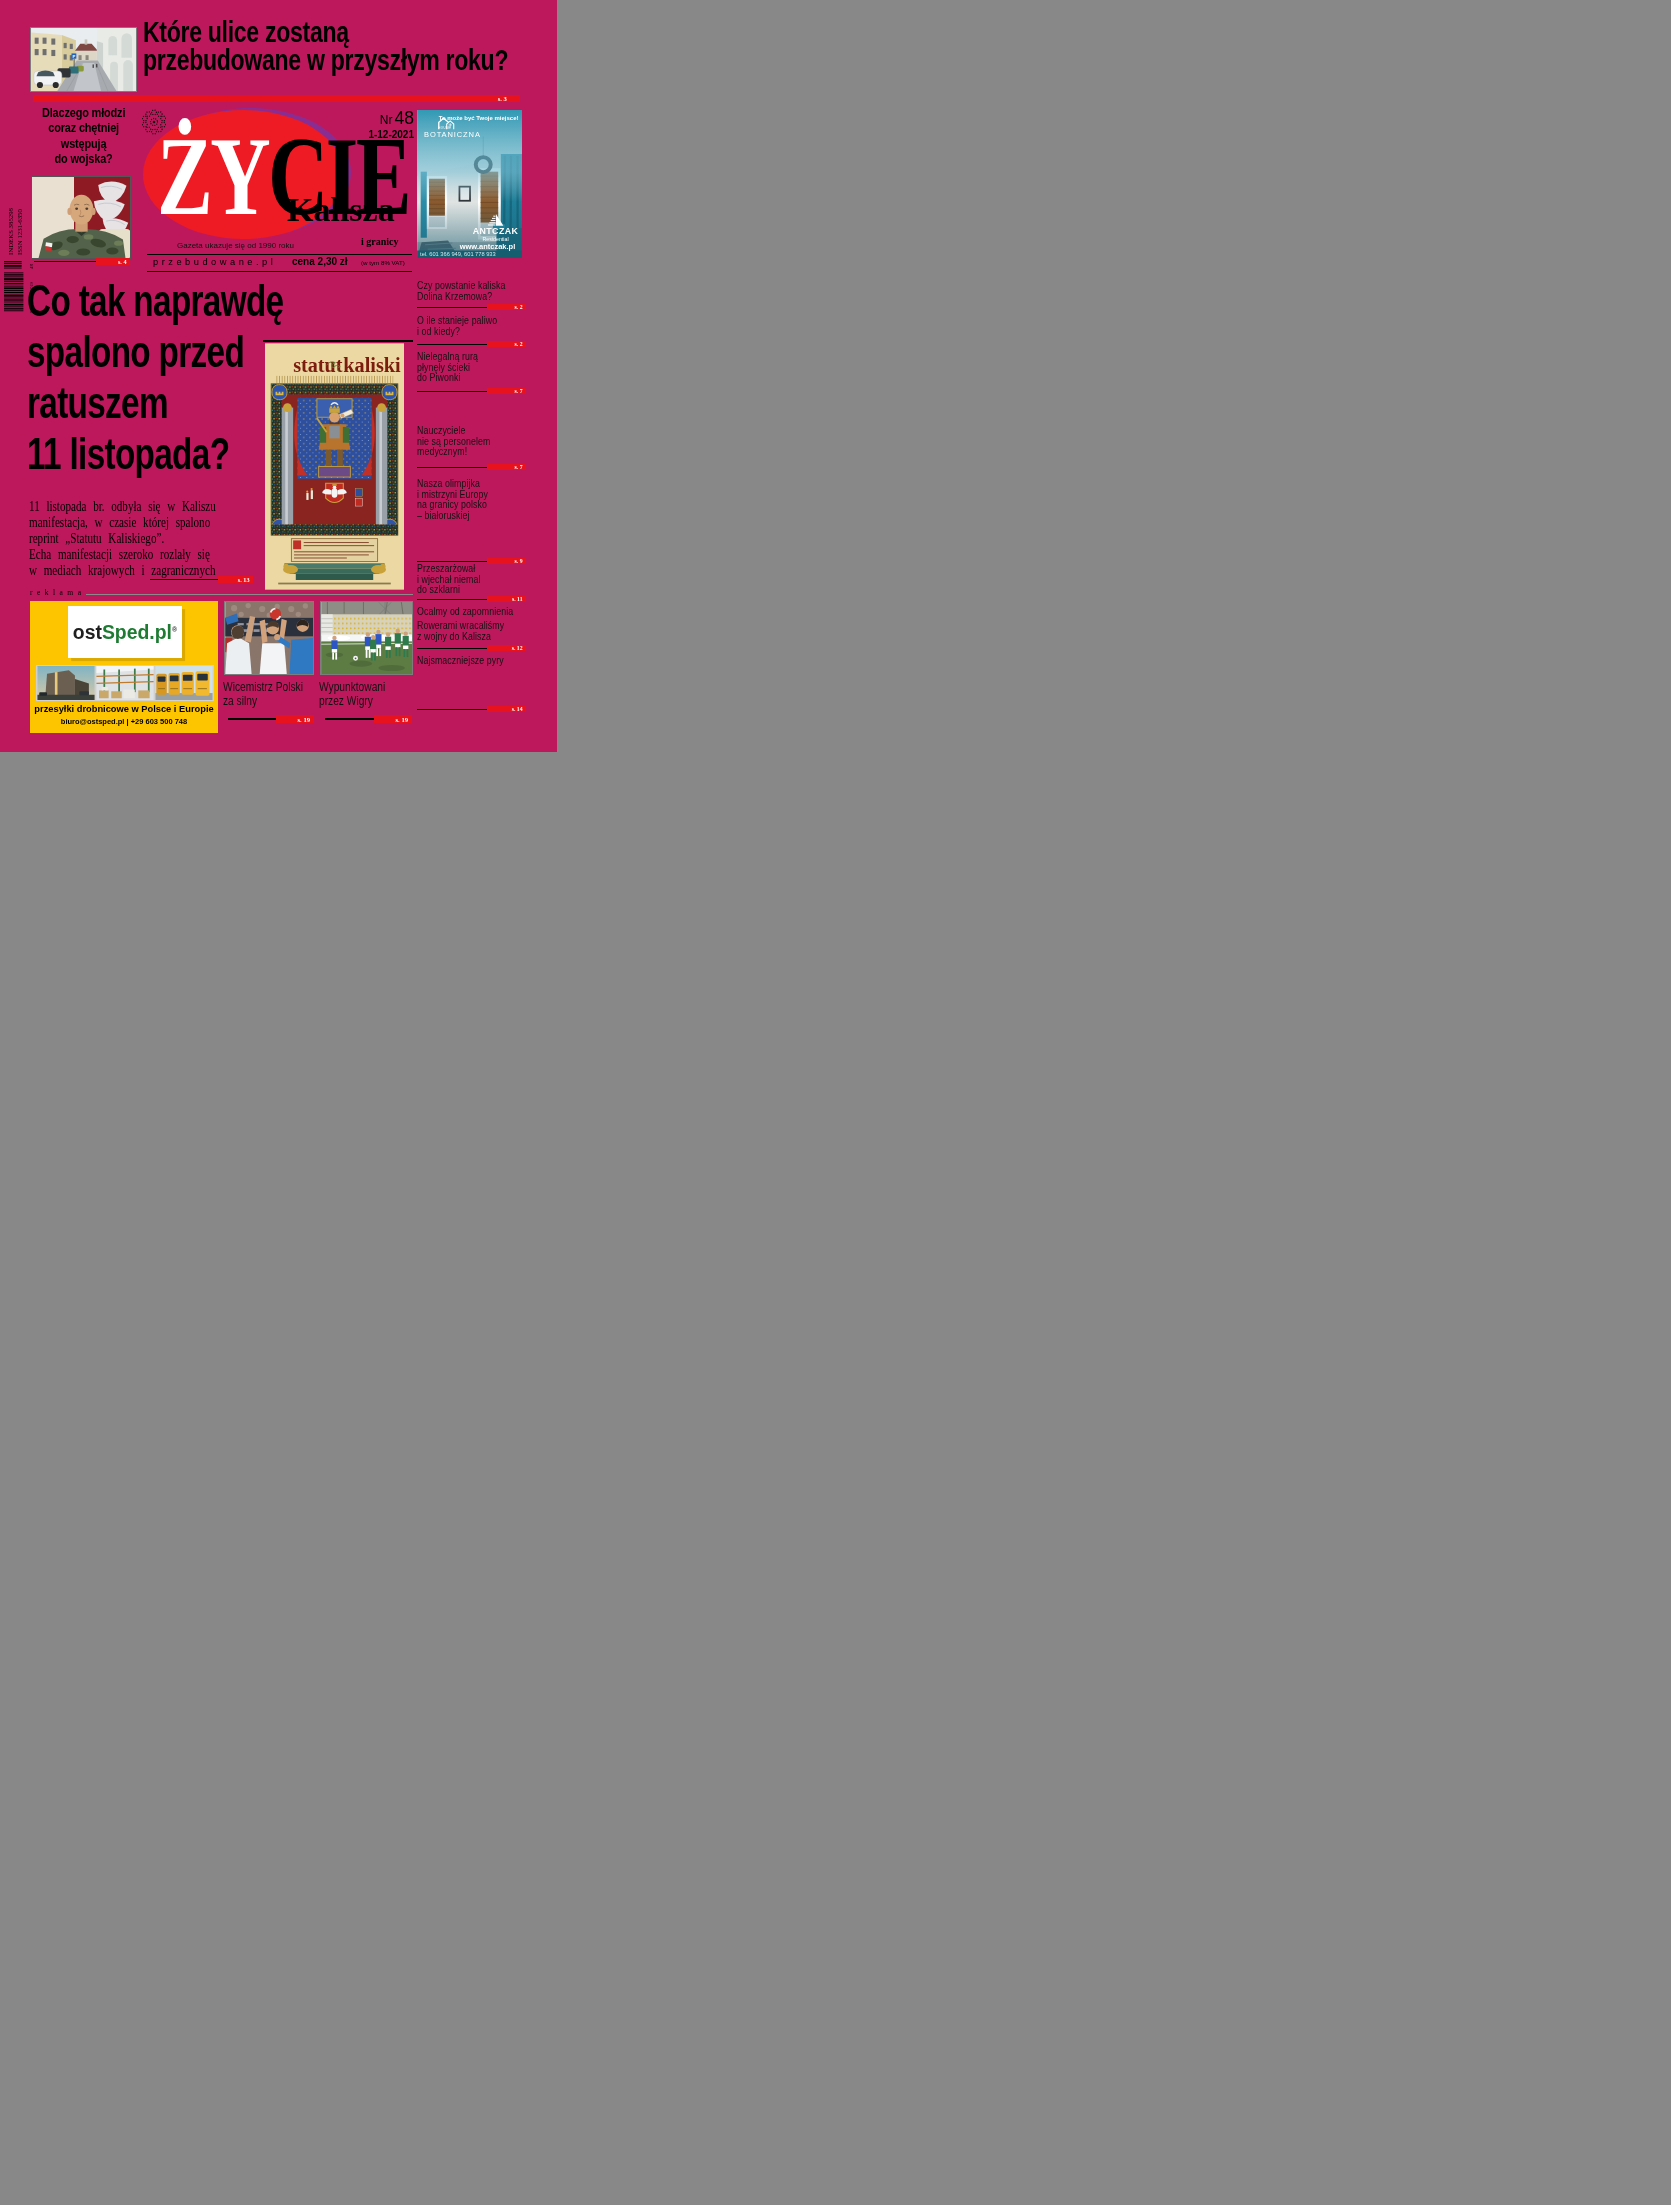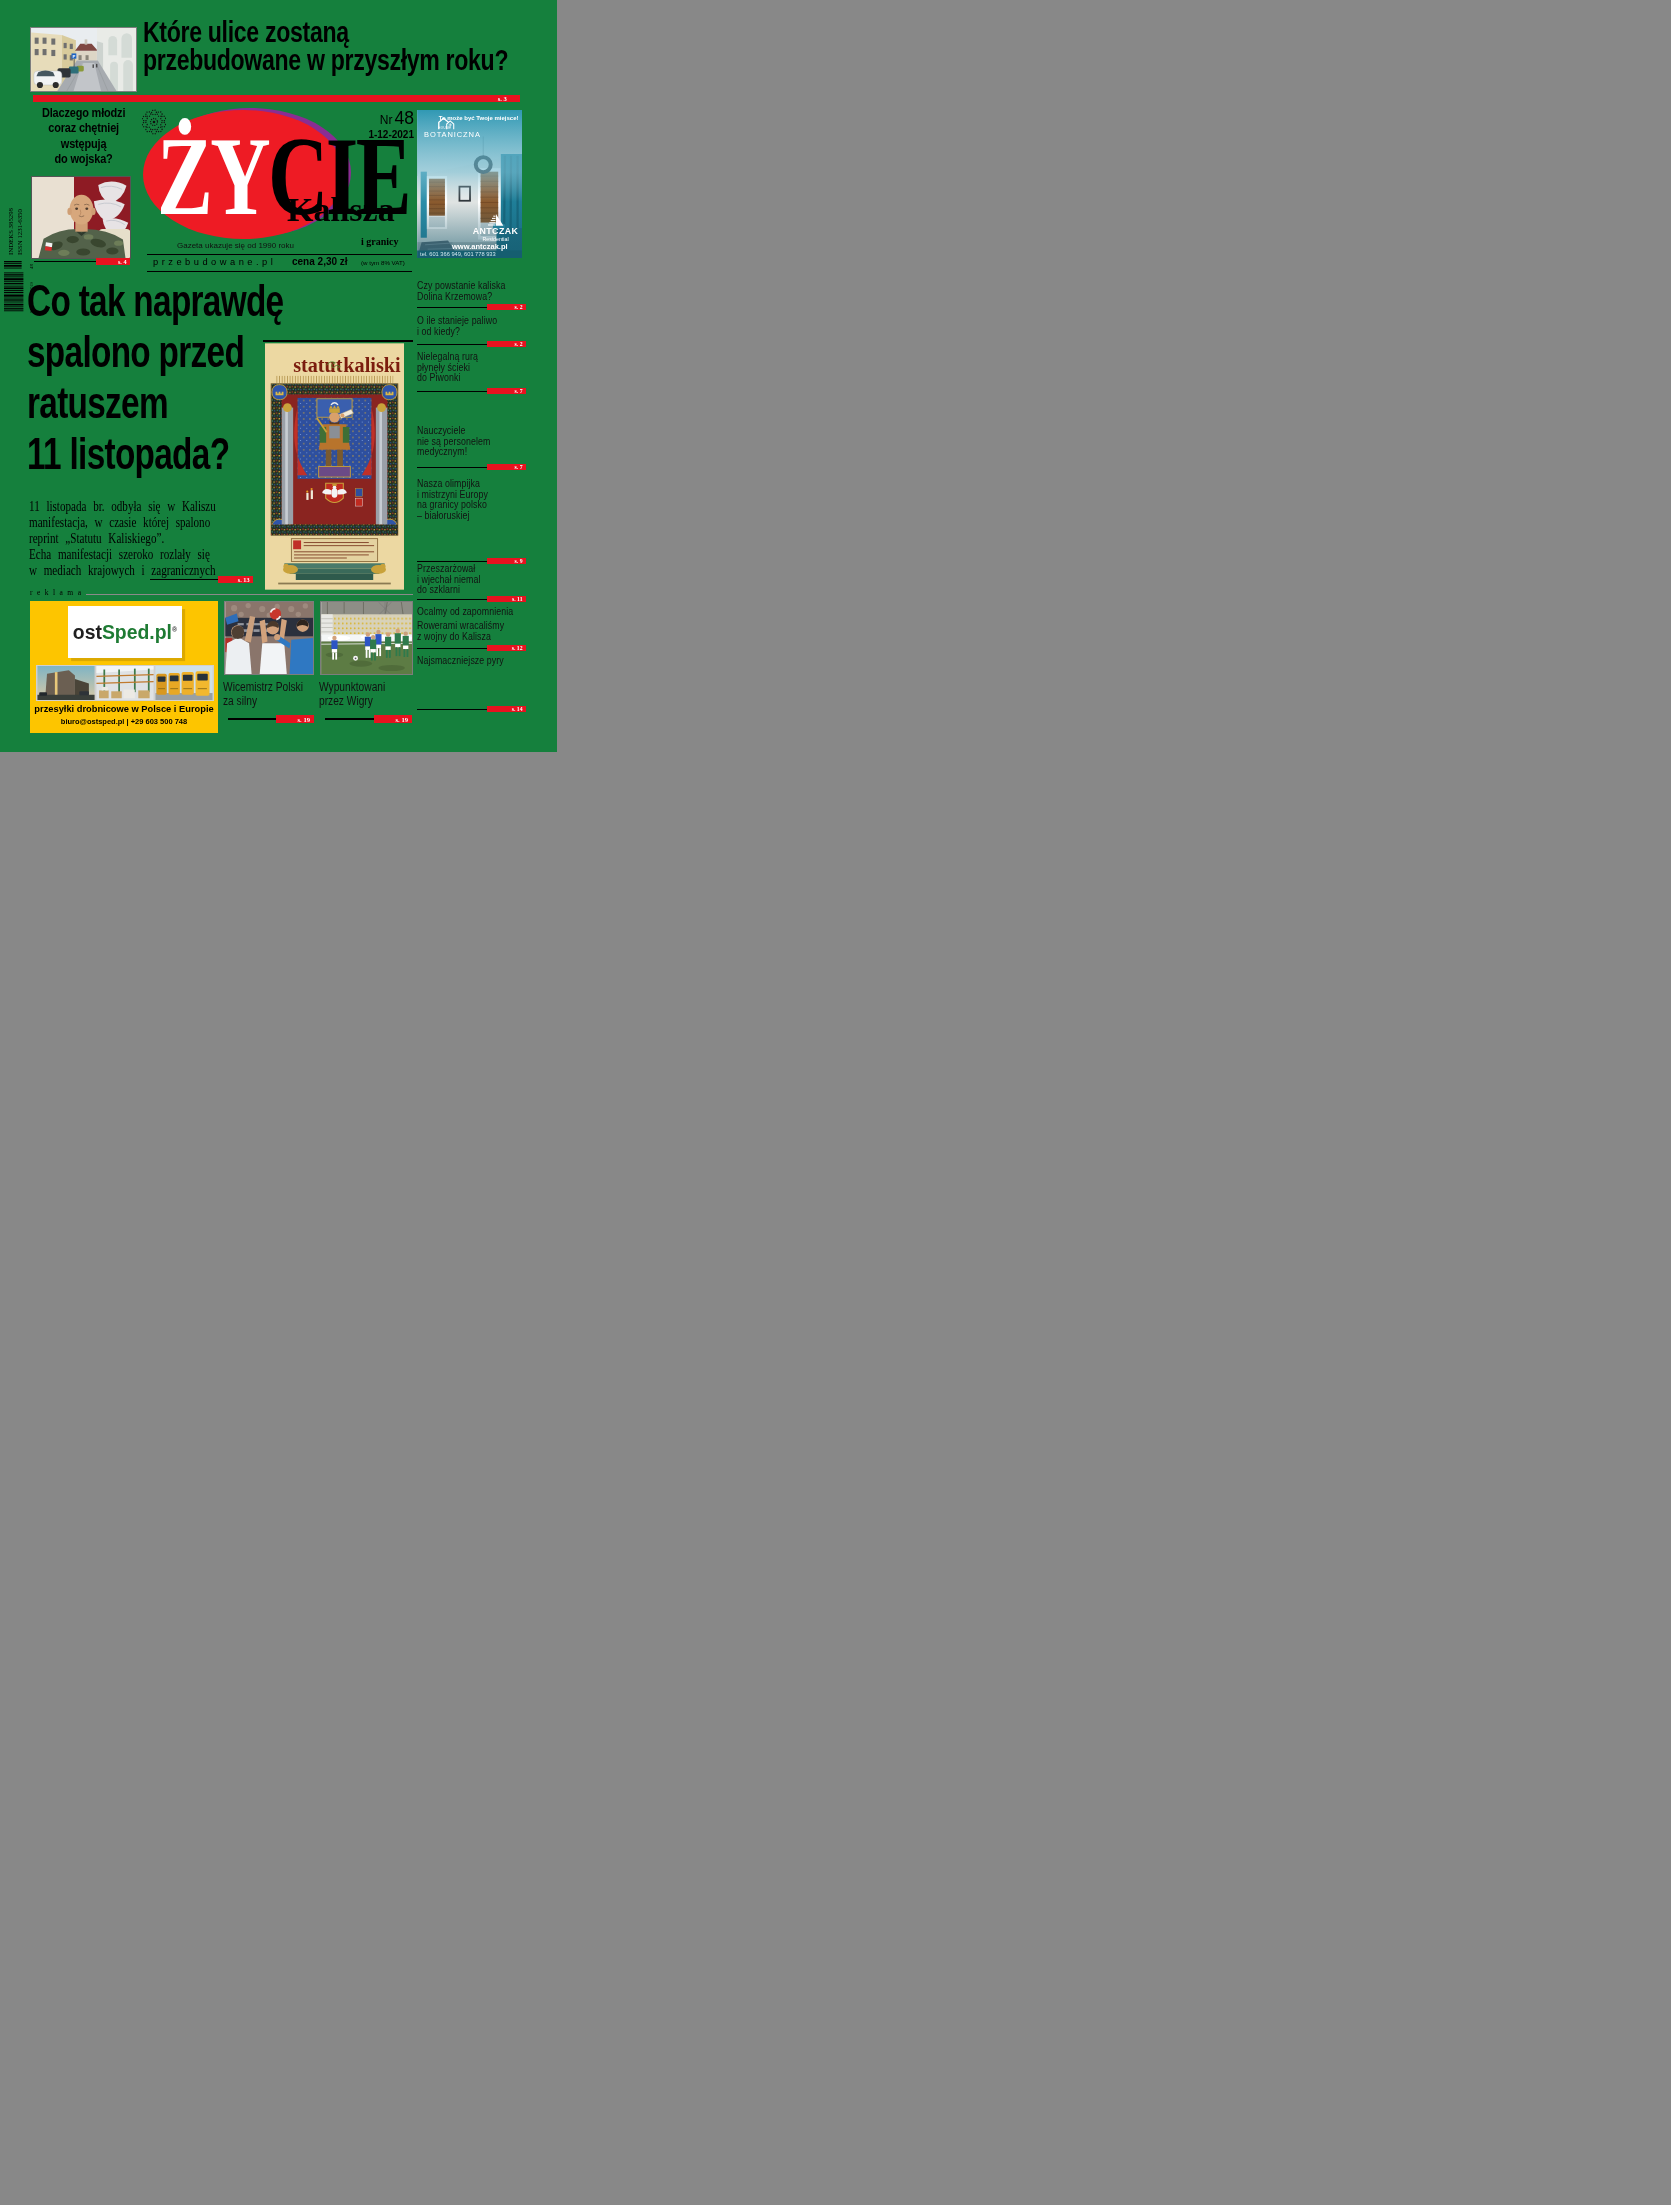--- a/index.html
+++ b/index.html
@@ -1,16 +1,16 @@
 <!DOCTYPE html>
 <html style="font-size:7px"><head>
 <meta charset="utf-8">
 <style>
   html,body{margin:0;padding:0;background:#888;}
-  #page{position:relative;width:557px;height:752px;background:#15803d;overflow:hidden;
+  #page{position:relative;width:557px;height:752px;background:#be185d;overflow:hidden;
         font-family:"Liberation Sans",sans-serif;color:#000;}
   .abs{position:absolute;}
   .hl{font-family:"Liberation Sans",sans-serif;font-weight:bold;transform-origin:left top;
       white-space:nowrap;letter-spacing:-0.4px;}
   .serif{font-family:"Liberation Serif",serif;}
   .sbi{font-family:"Liberation Sans",sans-serif;font-size:10px;line-height:10.6px;color:#121212;
        transform:scaleX(.88);transform-origin:left top;white-space:nowrap;letter-spacing:0.1px;}
   .cap{font-family:"Liberation Sans",sans-serif;font-size:12px;line-height:13.7px;color:#111;
        transform:scaleX(.85);transform-origin:left top;white-space:nowrap;}
   .plab{position:absolute;display:flex;align-items:center;}
@@ -320,21 +320,21 @@
           <line x1="2" y1="25" x2="19" y2="25"></line>
             <line x1="5" y1="20" x2="19" y2="20"></line>
           <line x1="8" y1="15" x2="19" y2="15"></line>
             <line x1="11" y1="10" x2="19" y2="10"></line>
             <line x1="14" y1="5" x2="19" y2="5"></line>
         </g>
       </svg>
     </div>
     <div class="adtxt" style="left:52px;top:116px;width:53px;text-align:center;font-size:8.8px;font-weight:bold;letter-spacing:0.4px;">ANTCZAK</div>
     <div class="adtxt" style="left:52px;top:126px;width:53px;text-align:center;font-size:5.3px;">Residential</div>
-    <div class="adtxt" style="left:35px;top:132px;width:71px;text-align:left;font-size:7.5px;font-weight:bold;">www.antczak.pl</div>
+    <div class="adtxt" style="left:35px;top:132px;width:71px;text-align:center;font-size:7.5px;font-weight:bold;">www.antczak.pl</div>
     <div class="adtxt" style="left:3.1px;top:141px;font-size:5.7px;color:#cfe6ec;">tel. 601 366 949, 601 778 933</div>
   </div>
 
   <div class="abs hl" style="left:27px;top:275px;font-size:45px;line-height:51px;transform:scaleX(.74);letter-spacing:-0.9px;">
     <div>Co tak naprawdę</div>
     <div>spalono przed</div>
     <div>ratuszem</div>
     <div>11 listopada?</div>
   </div>
 

